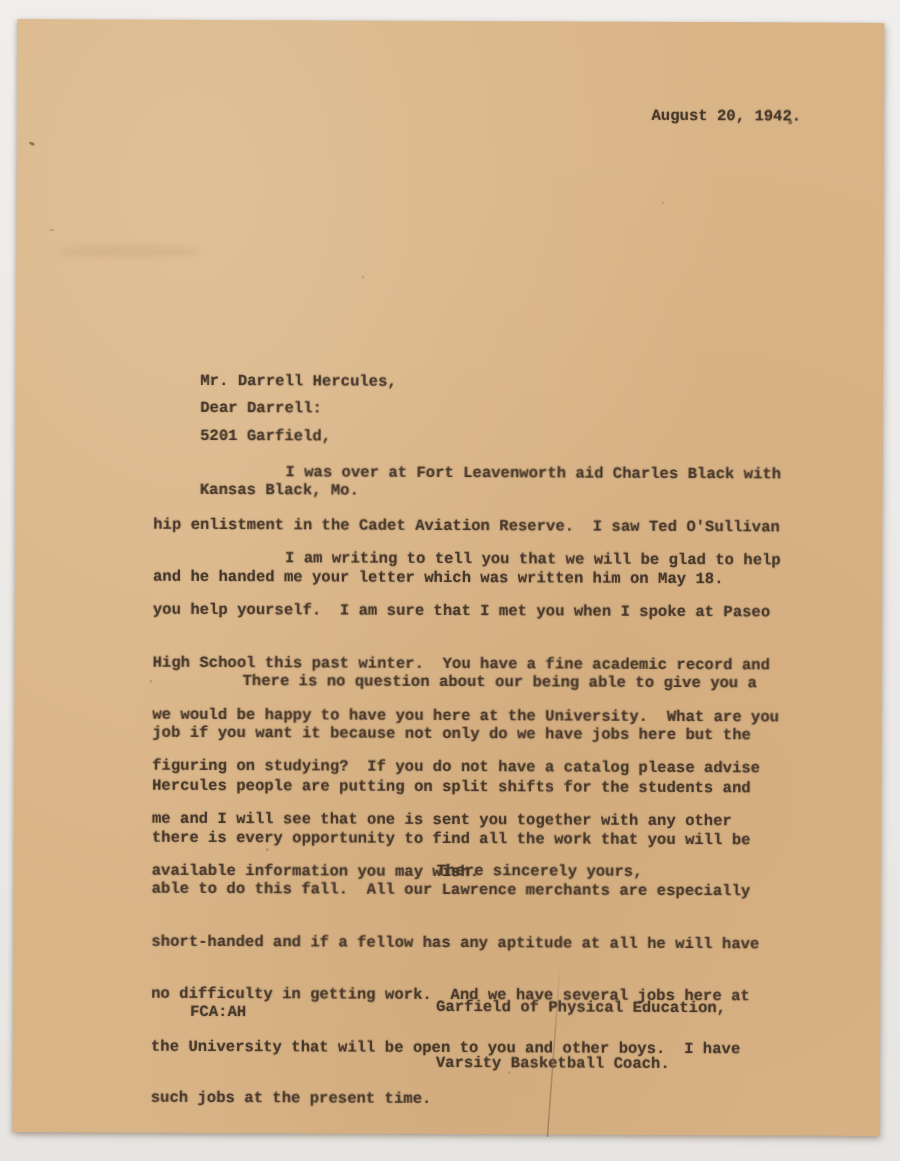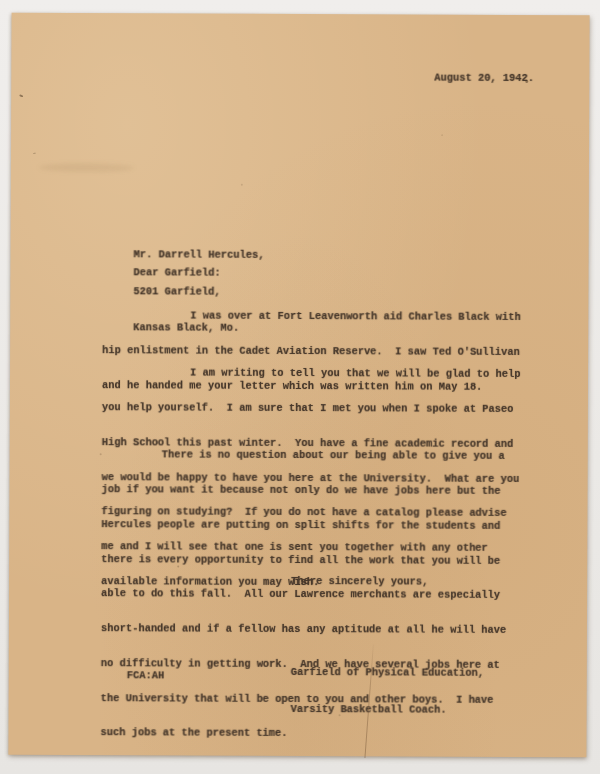--- a/index.html
+++ b/index.html
@@ -98,21 +98,21 @@
   <div class="paper">
 
     <div class="typewritten date-line">August 20, 1942.</div>
 
     <div class="typewritten address">
       <div class="line">Mr. Darrell Hercules,</div>
       <div class="line">5201 Garfield,</div>
       <div class="line">Kansas Black, Mo.</div>
     </div>
 
-    <div class="typewritten salutation">Dear Garfield:</div>
+    <div class="typewritten salutation">Dear Darrell:</div>
 
     <div class="typewritten para-1">
       <div class="line">I was over at Fort Leavenworth aid Charles Black with</div>
       <div class="line">hip enlistment in the Cadet Aviation Reserve.  I saw Ted O'Sullivan</div>
       <div class="line">and he handed me your letter which was written him on May 18.</div>
     </div>
 
     <div class="typewritten para-2">
       <div class="line">I am writing to tell you that we will be glad to help</div>
       <div class="line">you help yourself.  I am sure that I met you when I spoke at Paseo</div>

